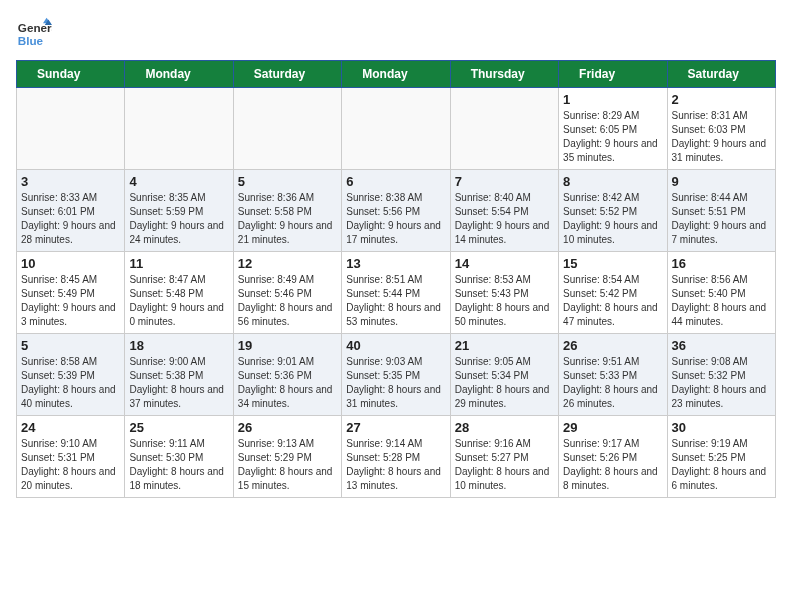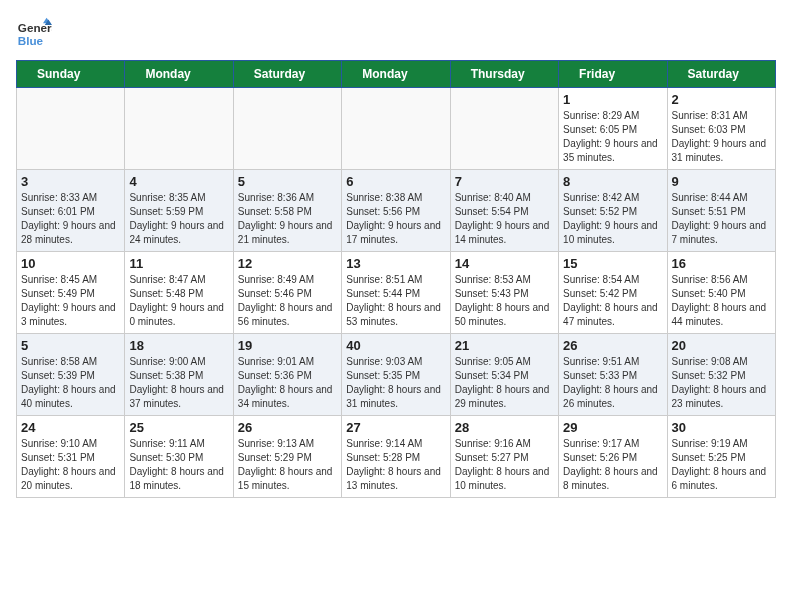--- a/index.html
+++ b/index.html
@@ -247,21 +247,21 @@
 Sunset: 5:34 PM
 Daylight: 8 hours and 29 minutes.</div>
         </td>
         <td>
           <span class="day-number">26</span>
           <div class="day-info">Sunrise: 9:51 AM
 Sunset: 5:33 PM
 Daylight: 8 hours and 26 minutes.</div>
         </td>
         <td>
-          <span class="day-number">20</span>
+          <span class="day-number">36</span>
           <div class="day-info">Sunrise: 9:08 AM
 Sunset: 5:32 PM
 Daylight: 8 hours and 23 minutes.</div>
         </td>
       </tr>
       <tr>
         <td>
           <span class="day-number">24</span>
           <div class="day-info">Sunrise: 9:10 AM
 Sunset: 5:31 PM

